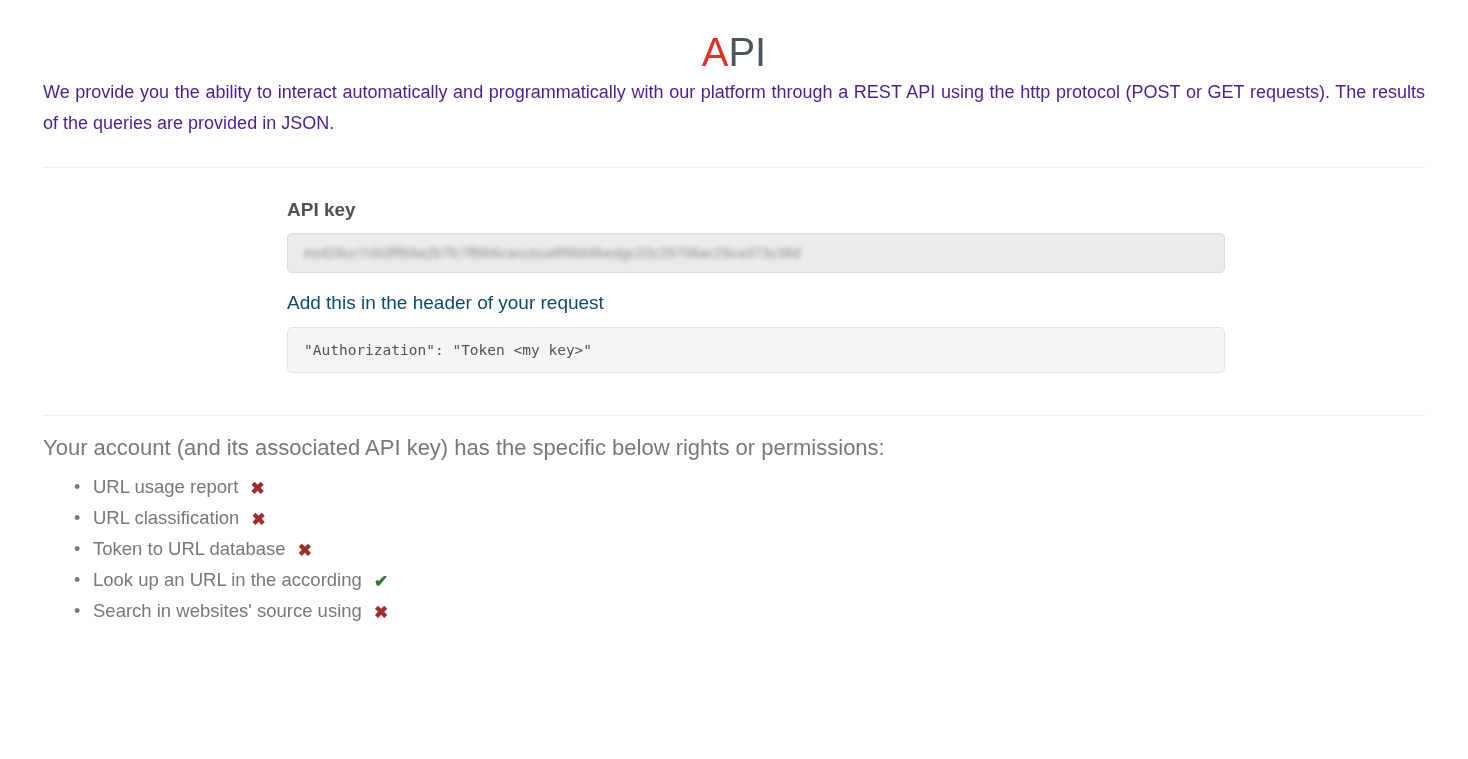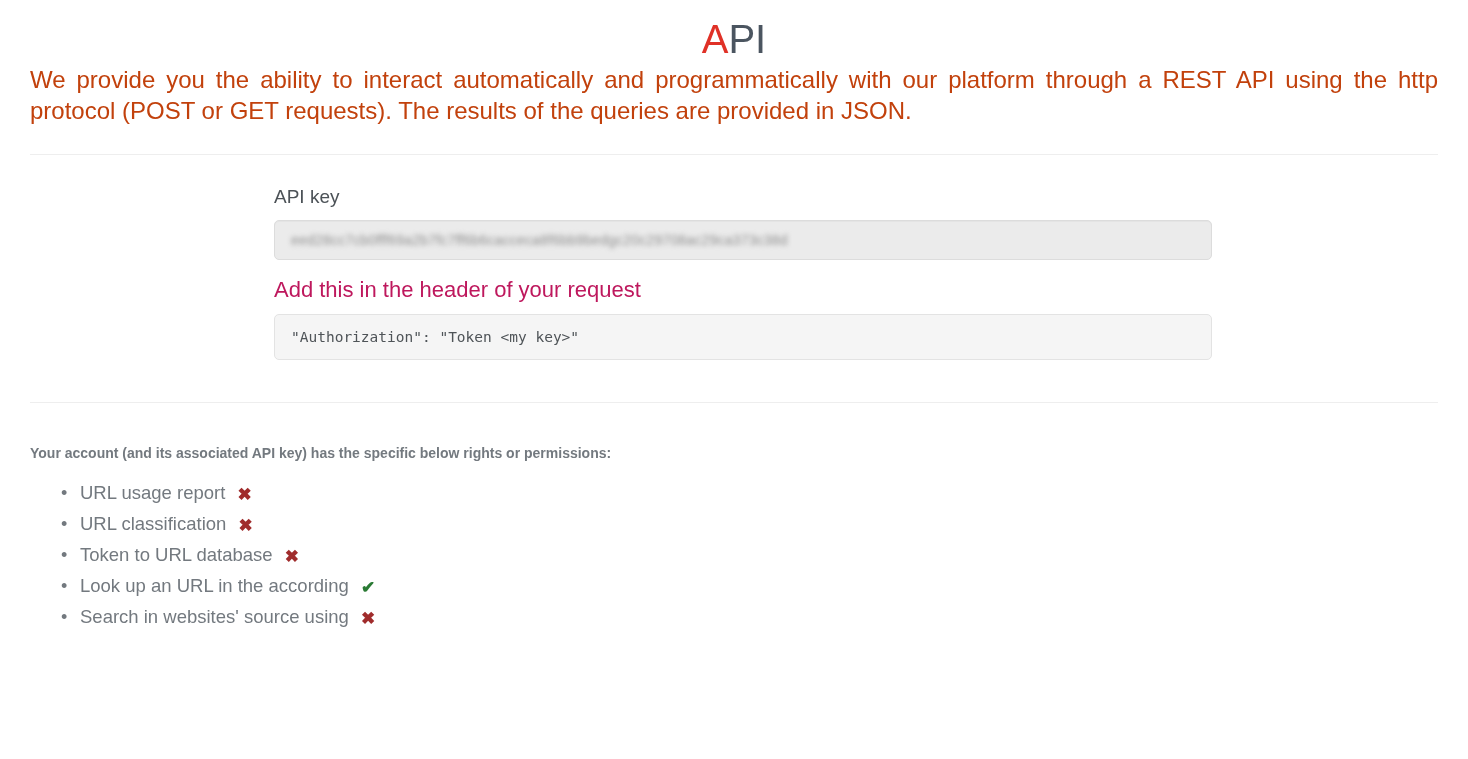--- a/index.html
+++ b/index.html
@@ -9,21 +9,21 @@
     height: 759px;
     background: #ffffff;
     font-family: "Liberation Sans", sans-serif;
     overflow: hidden;
   }
 
   .page {
     position: relative;
     width: 1468px;
     height: 759px;
-    padding: 0;
+    padding: 13px;
   }
 
   
   .title {
     margin: 0;
     padding-top: 14px;
     text-align: center;
     font-size: 40px;
     font-weight: 400;
     line-height: 1.25;
@@ -31,23 +31,23 @@
   }
   .title .a { color: #e03127; }
   .title .pi { color: #4b5560; }
 
   
   .intro {
     padding: 0 30px 0 30px;
   }
   .intro p {
     margin: 0 0 22px 0;
-    font-size: 24px;
+    font-size: 18px;
     line-height: 31px;
-    color: #c2410c;
+    color: #4c1d95;
     text-align: justify;
     text-justify: inter-word;
     font-weight: 400;
   }
   .intro p.last { margin-bottom: 0; }
   .intro p.nojustify { text-align: left; }
 
   
   .divider {
     height: 1px;
@@ -63,20 +63,21 @@
   }
   .key-inner {
     width: 938px;
     margin-left: 274px;
   }
   .field-label {
     font-size: 19px;
     color: #4c5257;
     line-height: 26px;
     margin-bottom: 10px;
+    font-weight: bold;
   }
   .api-key-input {
     width: 938px;
     height: 40px;
     background: #ebebeb;
     border: 1px solid #dcdcdc;
     border-radius: 5px;
     display: flex;
     align-items: center;
     padding: 0 16px;
@@ -85,22 +86,22 @@
   .api-key-value {
     font-size: 14px;
     color: #8f8f8f;
     letter-spacing: 0.2px;
     white-space: nowrap;
     overflow: hidden;
     filter: blur(2.6px);
     user-select: none;
   }
   .helper-text {
-    font-size: 22px;
-    color: #be185d;
+    font-size: 19px;
+    color: #0c4a6e;
     line-height: 26px;
     margin-top: 17px;
     margin-bottom: 11px;
   }
   .code-block {
     width: 938px;
     height: 46px;
     background: #f5f5f5;
     border: 1px solid #e3e3e3;
     border-radius: 5px;
@@ -113,25 +114,24 @@
     font-size: 14.5px;
     color: #4f5458;
     white-space: pre;
   }
 
   #divider-bottom { margin-top: 42px; }
 
   
   .perm-section { padding: 0 30px; }
   .perm-intro {
-    margin: 35px 0 0 0;
-    font-size: 14px;
+    margin: 16px 0 0 0;
+    font-size: 22px;
     line-height: 31px;
     color: #73797f;
-    font-weight: bold;
   }
   ul.perm-list {
     margin: 9px 0 0 0;
     padding-left: 50px;
     list-style: none;
   }
   ul.perm-list li {
     font-size: 18.5px;
     line-height: 30px;
     color: #73797f;

